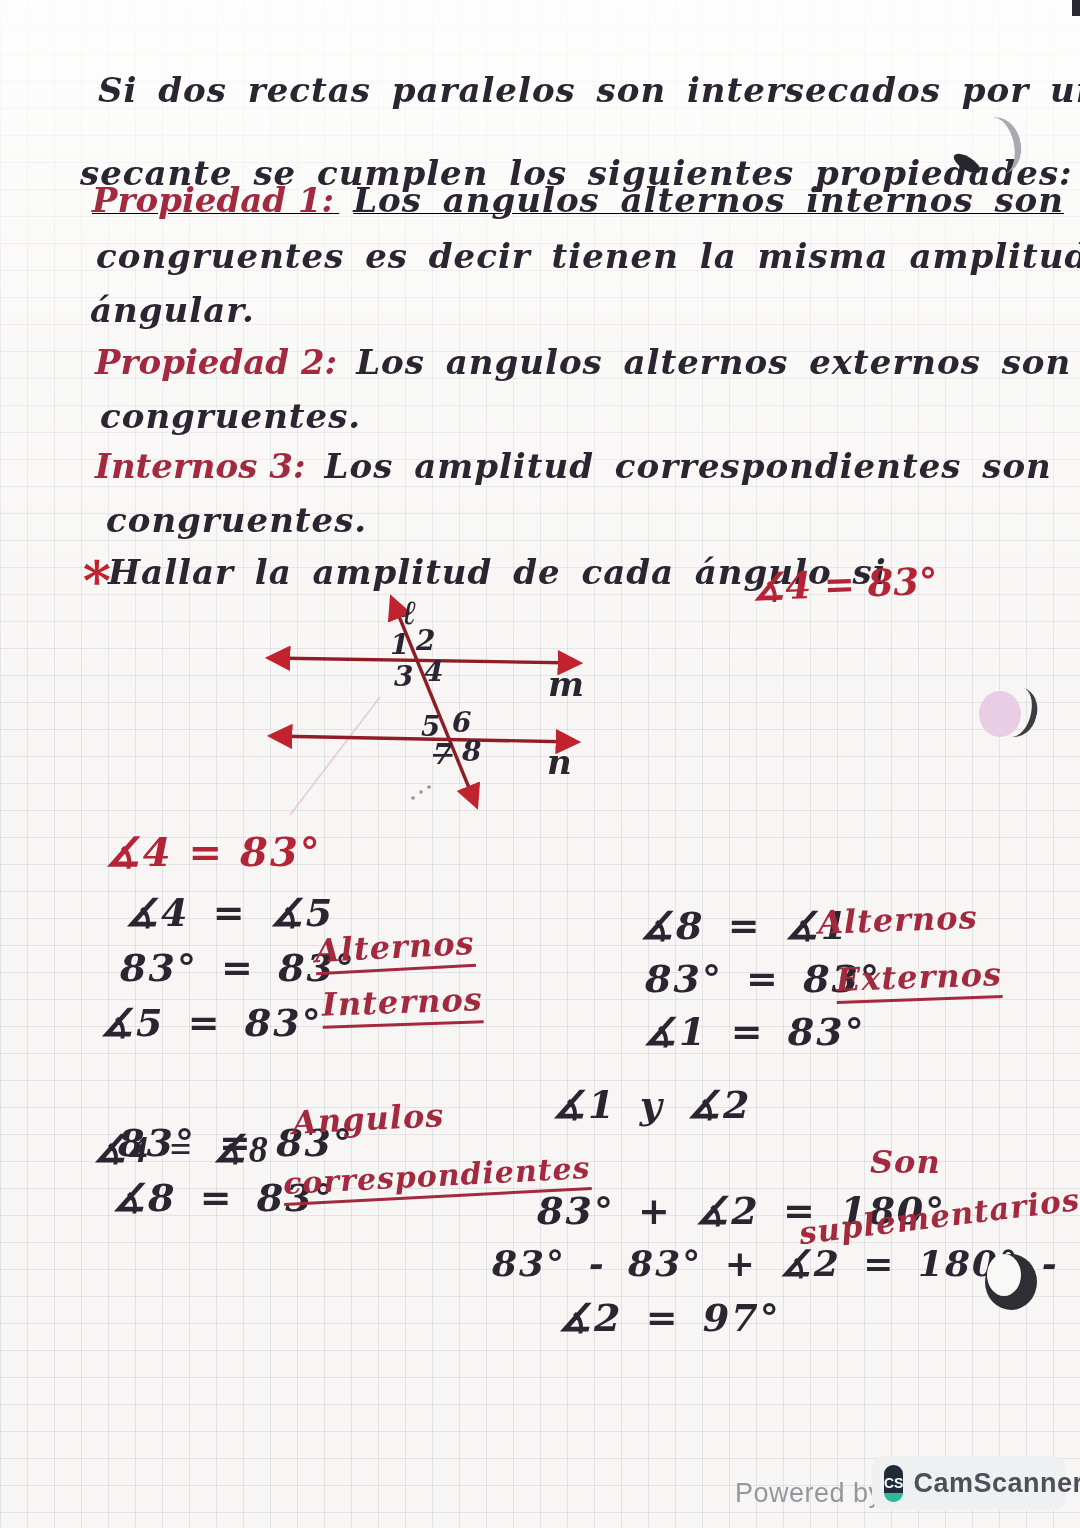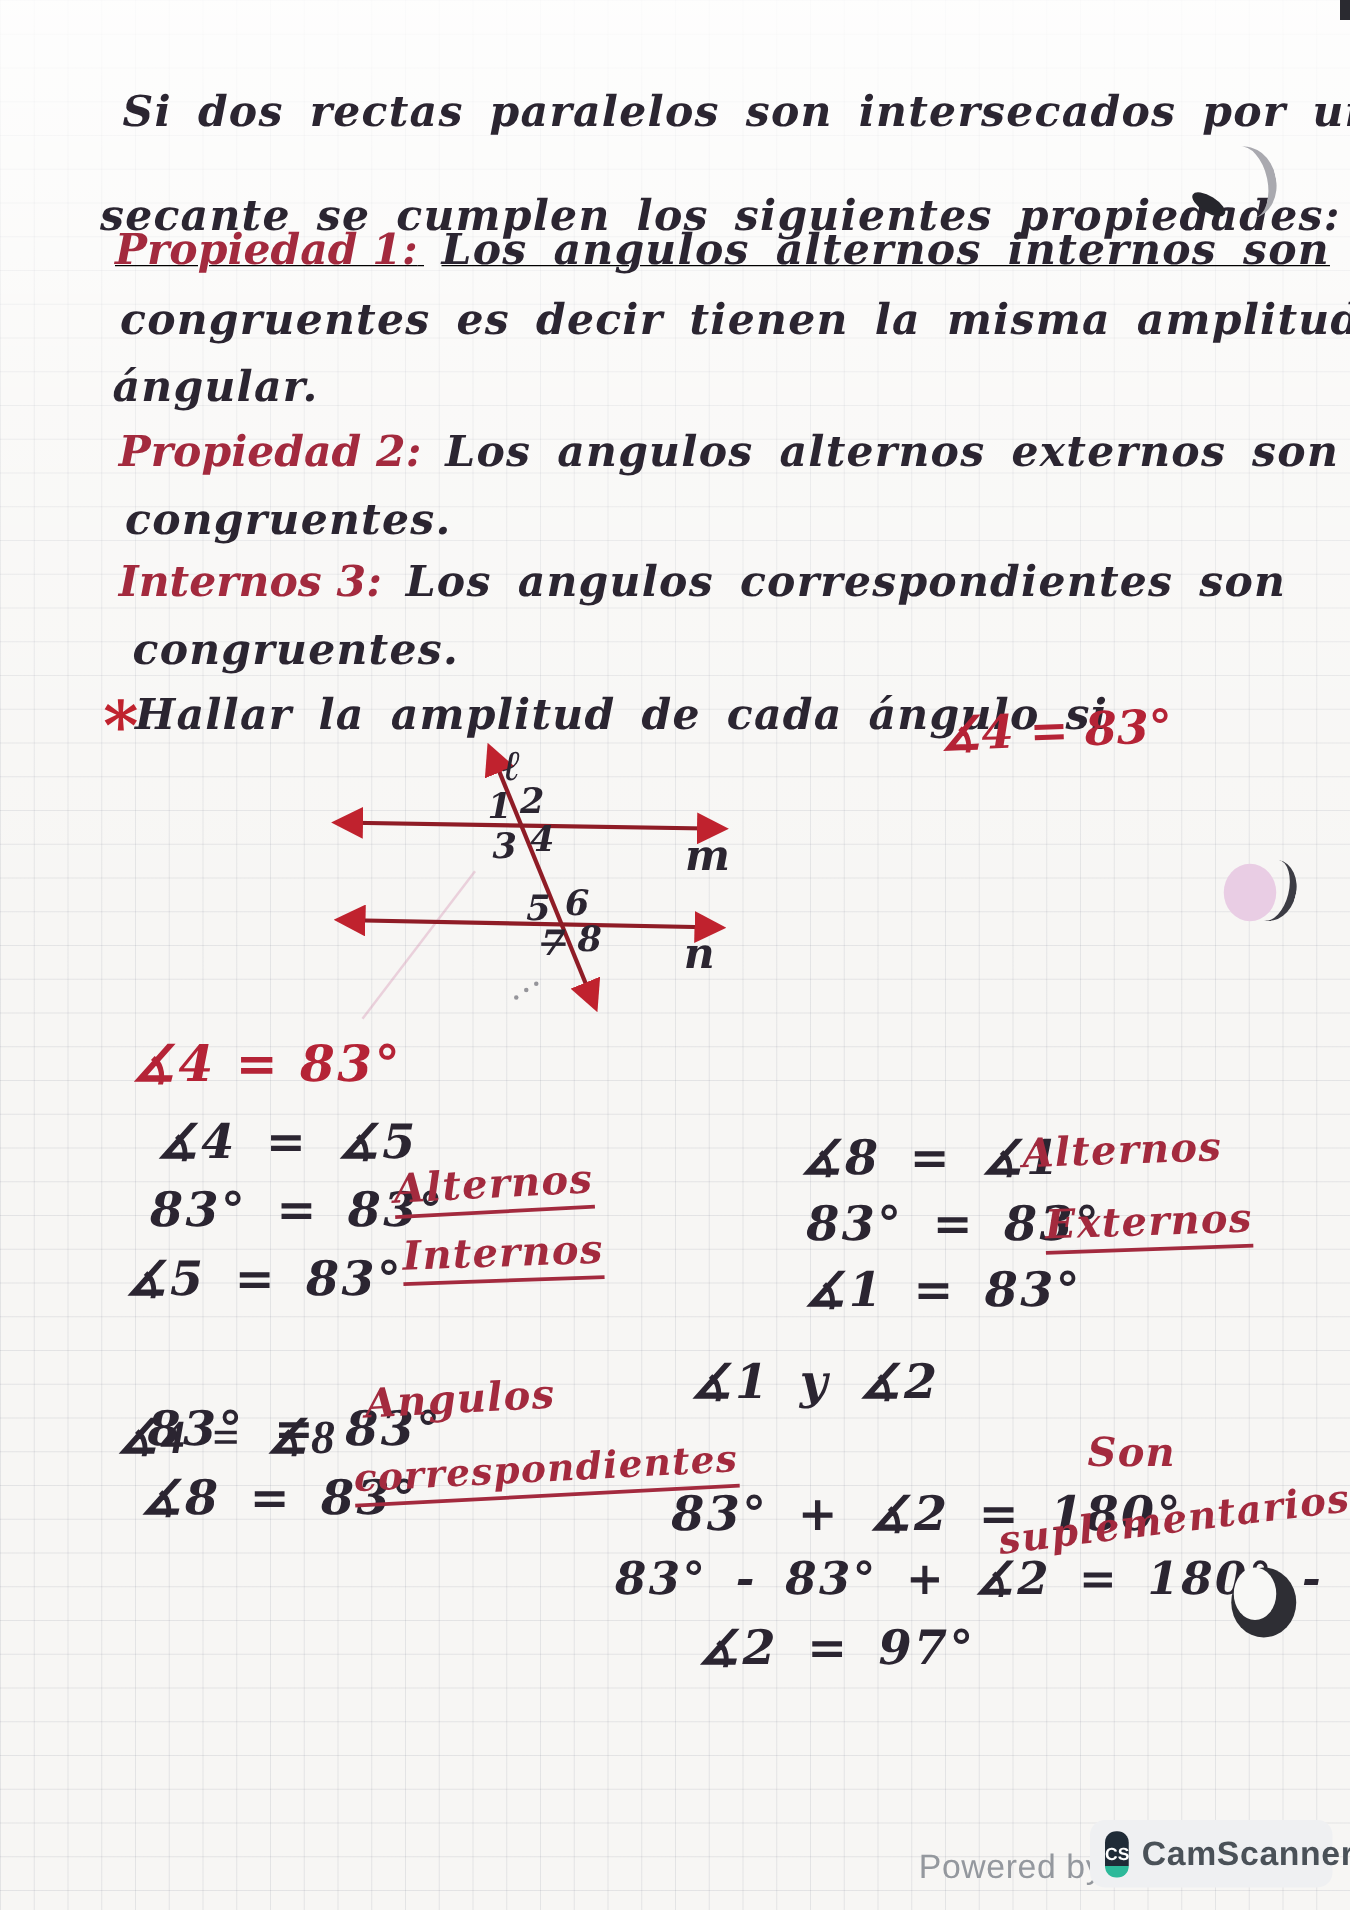--- a/index.html
+++ b/index.html
@@ -52,21 +52,21 @@
   <div class="abs hw" style="left:90px;top:290px;">ángular.</div>
 
   <div class="abs" style="left:95px;top:342px;">
     <span class="red" style="font-size:34px;">Propiedad 2:</span>
     <span class="hw" style="margin-left:14px;">Los angulos alternos externos son</span>
   </div>
   <div class="abs hw" style="left:100px;top:396px;">congruentes.</div>
 
   <div class="abs" style="left:95px;top:446px;">
     <span class="red" style="font-size:34px;">Internos 3:</span>
-    <span class="hw" style="margin-left:14px;">Los angulos correspondientes son</span>
+    <span class="hw" style="margin-left:14px;">Los amplitud correspondientes son</span>
   </div>
   <div class="abs hw" style="left:106px;top:500px;">congruentes.</div>
 
   <div class="abs red" style="left:78px;top:538px;font-size:54px;color:#c0222e;">∗</div>
   <div class="abs hw" style="left:108px;top:552px;text-align:right;">Hallar la amplitud de cada ángulo si</div>
   <div class="abs red redbright" style="left:752px;top:562px;font-size:37px;transform:rotate(-2deg);">∡4 = 83°</div>
 
   <svg class="abs" style="left:230px;top:580px;" width="400" height="260" viewBox="0 0 400 260">
     <defs>
       <marker id="arr" viewBox="0 0 10 10" refX="8" refY="5" markerWidth="7.5" markerHeight="7.5" orient="auto-start-reverse">

